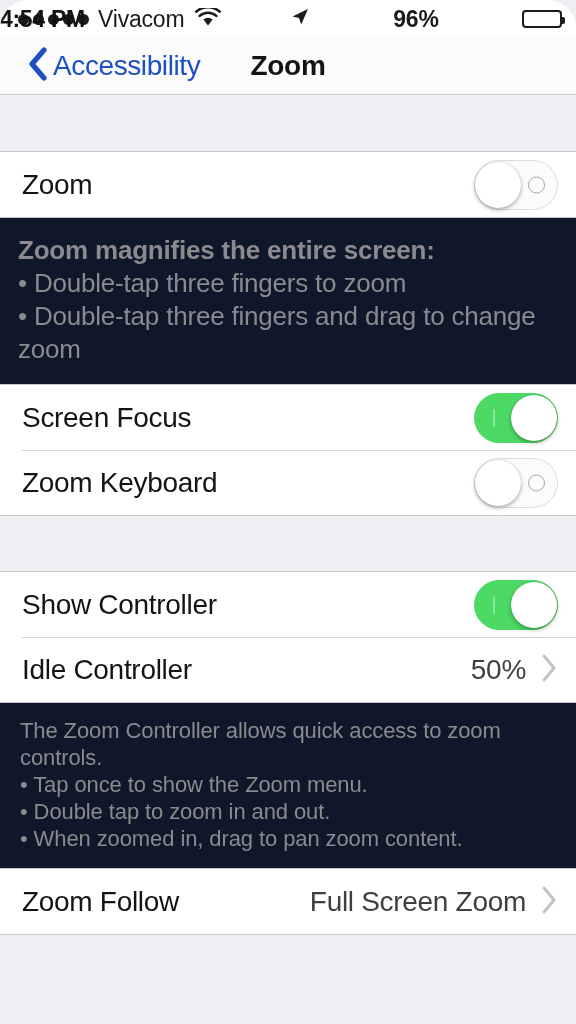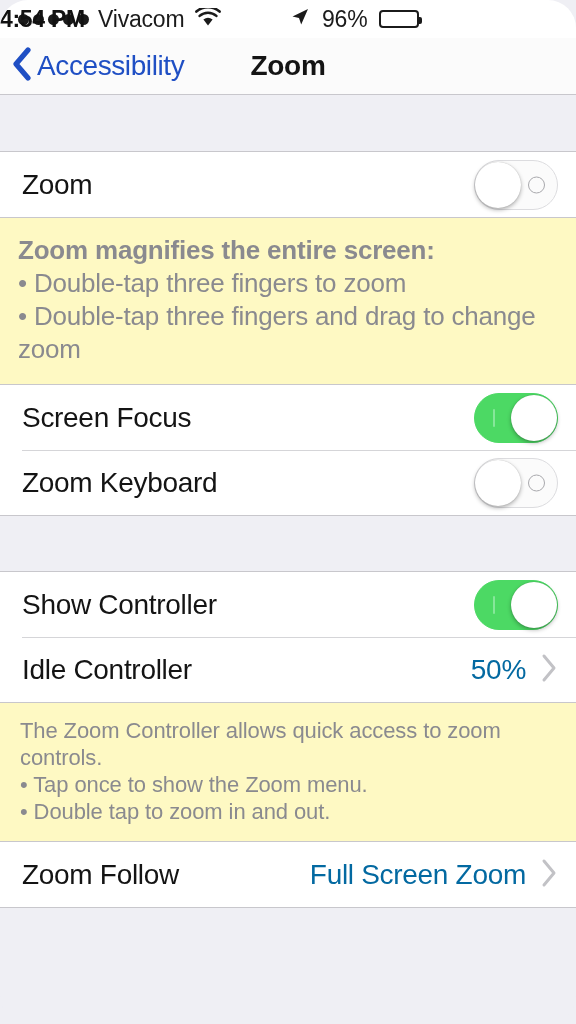--- a/index.html
+++ b/index.html
@@ -59,23 +59,24 @@
     font-size: 23px;
     font-weight: bold;
     color: #111;
     letter-spacing: -0.3px;
   }
   .status-right {
     display: flex;
     align-items: center;
     gap: 12px;
     flex: 1 1 0;
-    justify-content: flex-start;
+    justify-content: space-between;
     position: relative;
     z-index: 2;
+    font-weight: bold;
   }
   .battery-pct {
     font-size: 23px;
     color: #1b1b1b;
     letter-spacing: -0.2px;
   }
   .battery {
     position: relative;
     width: 40px; height: 18px;
     border: 2px solid #1b1b1b;
@@ -97,20 +98,21 @@
   }
 
   
   .nav-bar {
     position: relative;
     height: 57px;
     background: #fbfbfb;
     border-bottom: 1px solid #c8c7cc;
     display: flex;
     align-items: center;
+    padding-left: 16px;
   }
   .nav-back {
     display: flex;
     align-items: center;
     gap: 5px;
     padding-left: 12px;
     cursor: pointer;
     position: relative;
     z-index: 2;
   }
@@ -160,21 +162,21 @@
     background: #d5d5d8;
   }
   .row-label {
     font-size: 28px;
     color: #141414;
     letter-spacing: -0.3px;
     flex: 1 1 auto;
   }
   .row-value {
     font-size: 28px;
-    color: #0369a1;
+    color: #404040;
     letter-spacing: -0.3px;
     margin-right: 14px;
   }
   .chev-right { display: block; flex: 0 0 auto; }
 
   
   .toggle {
     position: relative;
     width: 84px;
     height: 50px;
@@ -212,21 +214,21 @@
     position: absolute;
     left: 18px; top: 50%;
     transform: translateY(-50%);
     width: 2px; height: 18px;
     background: #86e79a;
     border-radius: 1px;
   }
 
   
   .footer {
-    background: #fef9c3;
+    background: #0f172a;
     color: #8a8a8f;
     padding: 16px 18px 18px 18px;
   }
   .footer-large { font-size: 26px; line-height: 33px; letter-spacing: -0.2px; }
   .footer-large .hdr { font-weight: bold; display: block; }
   .footer-large .bullet { display: block; }
   .footer-small { font-size: 22px; line-height: 27px; letter-spacing: -0.1px; padding: 14px 18px 16px 20px; }
   .footer-small .ln { display: block; }
 </style>
 </head>
@@ -337,20 +339,21 @@
             <path d="M4 3 L14 15 L4 27" stroke="#c2c2c6" stroke-width="3" fill="none" stroke-linecap="round" stroke-linejoin="round"></path>
           </svg>
         </span>
       </div>
     </div>
 
     <div class="footer footer-small">
       <span class="ln">The Zoom Controller allows quick access to zoom controls.</span>
       <span class="ln">• Tap once to show the Zoom menu.</span>
       <span class="ln">• Double tap to zoom in and out.</span>
+      <span class="ln">• When zoomed in, drag to pan zoom content.</span>
     </div>
 
     <div class="group">
       <div class="row">
         <span class="row-label">Zoom Follow</span>
         <span class="row-value">Full Screen Zoom</span>
         <span class="chev-right">
           <svg width="18" height="30" viewBox="0 0 18 30">
             <path d="M4 3 L14 15 L4 27" stroke="#c2c2c6" stroke-width="3" fill="none" stroke-linecap="round" stroke-linejoin="round"></path>
           </svg>

